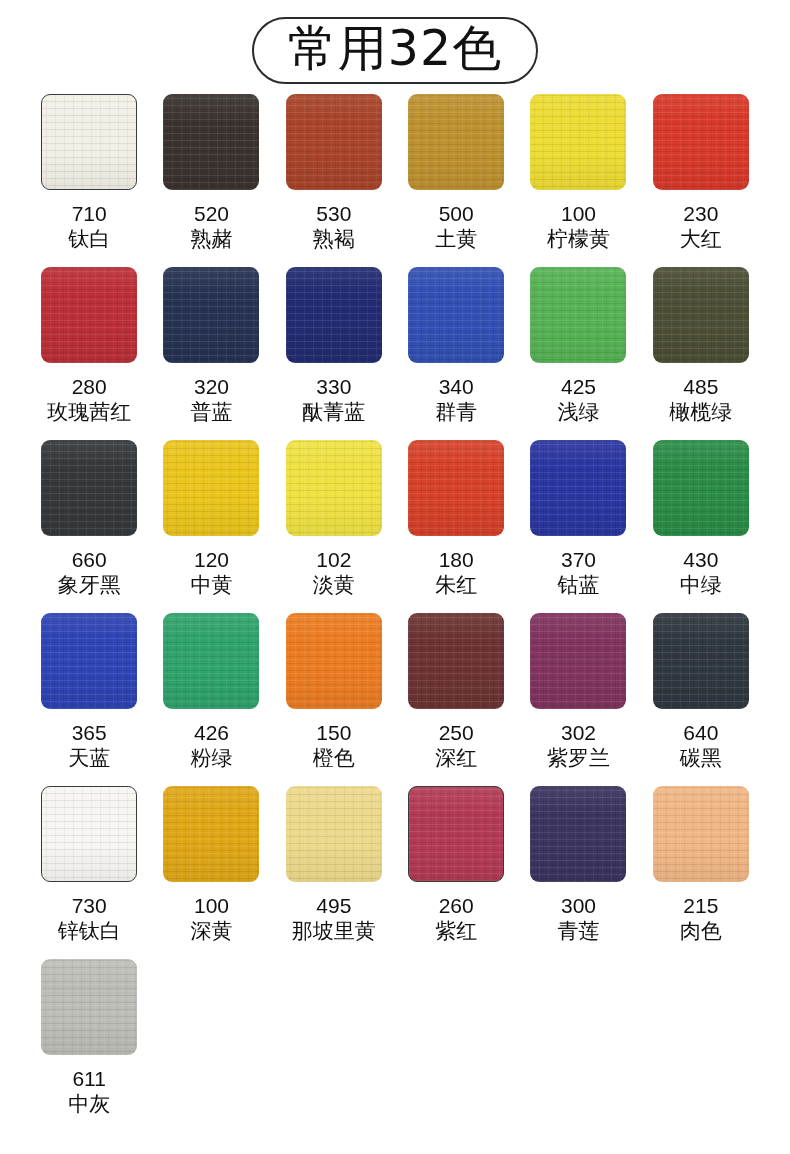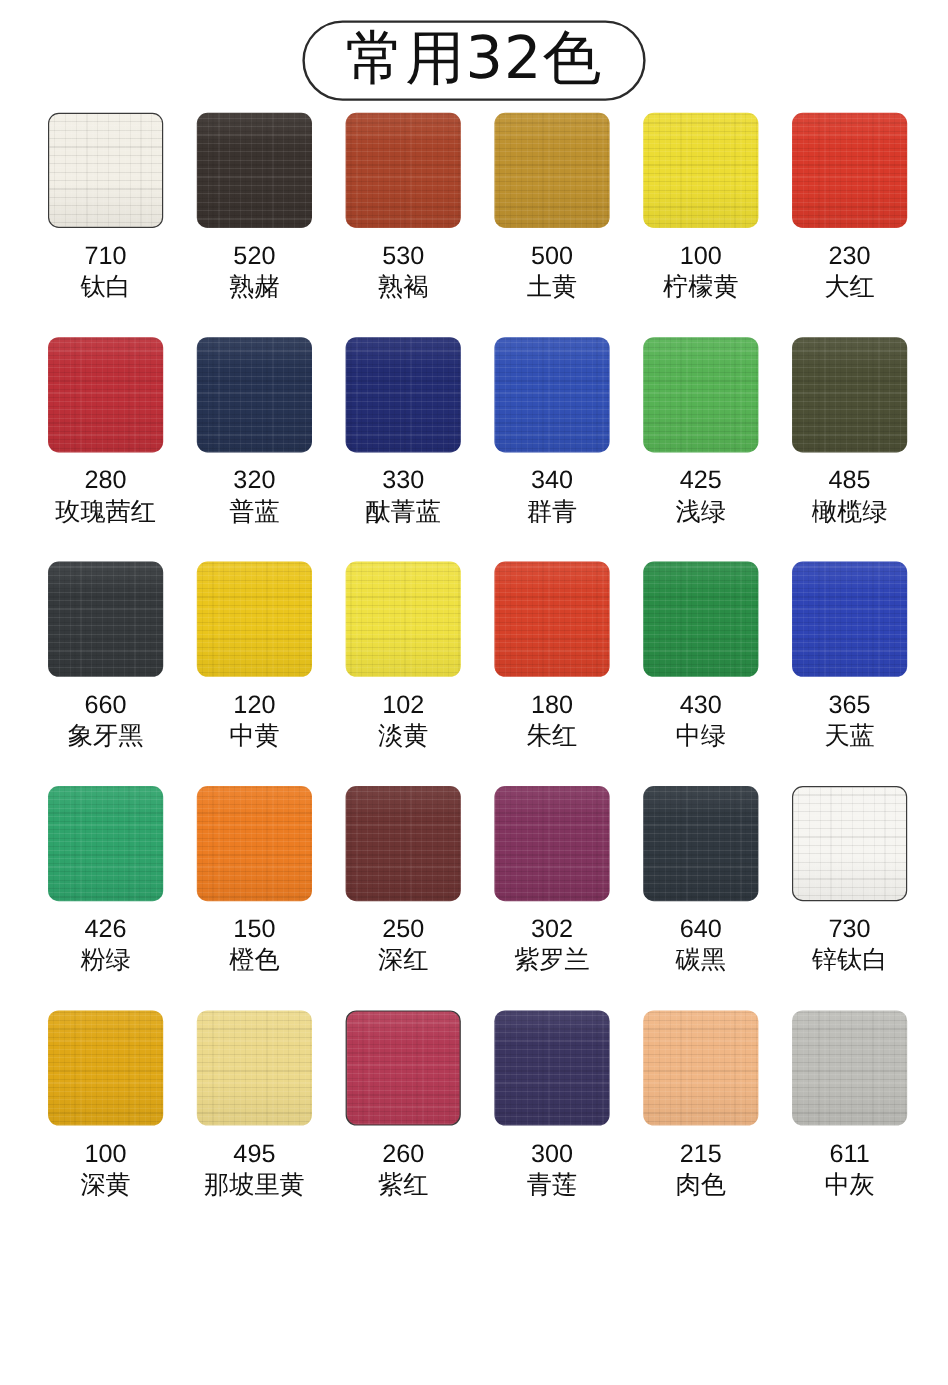--- a/index.html
+++ b/index.html
@@ -49,21 +49,20 @@
   
   .grid {
     width: 710px;
     margin: 0 auto;
     display: grid;
     grid-template-columns: repeat(6, 1fr);
     row-gap: 14px;
     column-gap: 24px;
     padding-top: 8px;
     box-sizing: border-box;
-    gap: 28px;
   }
 
   .cell {
     display: flex;
     flex-direction: column;
     align-items: center;
     width: 100%;
   }
 
   .swatch {
@@ -227,20 +226,25 @@
         <div class="swatch" style="background: rgb(239, 225, 66);"></div>
         <div class="code">102</div>
         <div class="name">淡黄</div>
       </div>
       <div class="cell">
         <div class="swatch" style="background: rgb(214, 65, 41);"></div>
         <div class="code">180</div>
         <div class="name">朱红</div>
       </div>
       <div class="cell">
+        <div class="swatch" style="background: rgb(43, 54, 160);"></div>
+        <div class="code">370</div>
+        <div class="name">钴蓝</div>
+      </div>
+      <div class="cell">
         <div class="swatch" style="background: rgb(42, 140, 70);"></div>
         <div class="code">430</div>
         <div class="name">中绿</div>
       </div>
       <div class="cell">
         <div class="swatch" style="background: rgb(47, 68, 181);"></div>
         <div class="code">365</div>
         <div class="name">天蓝</div>
       </div>
       <div class="cell">

